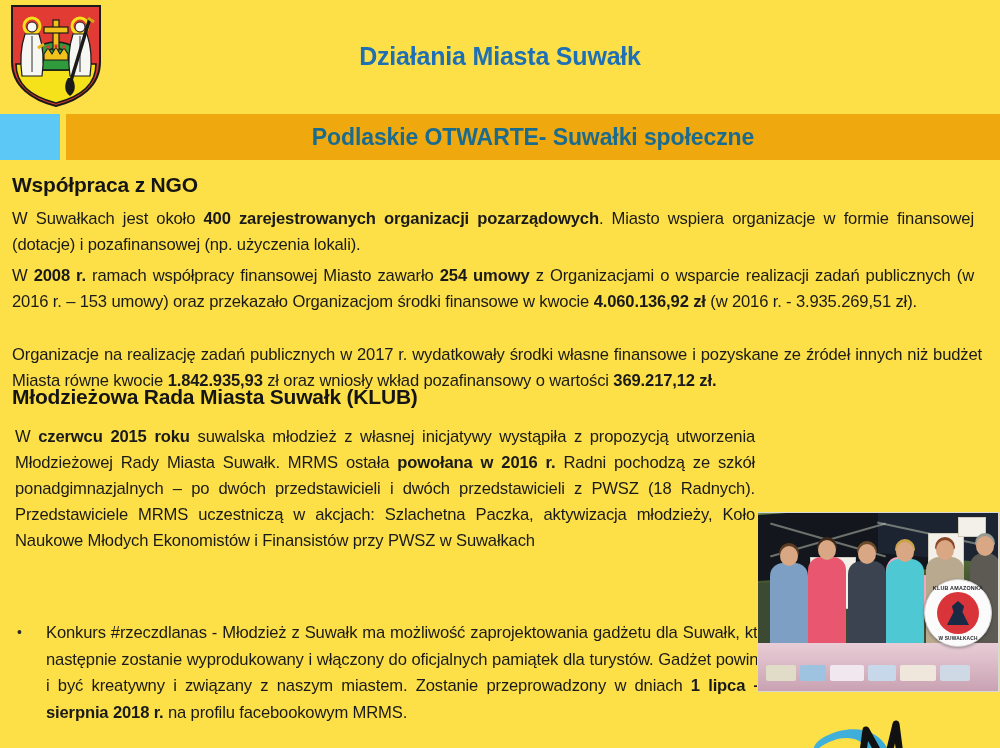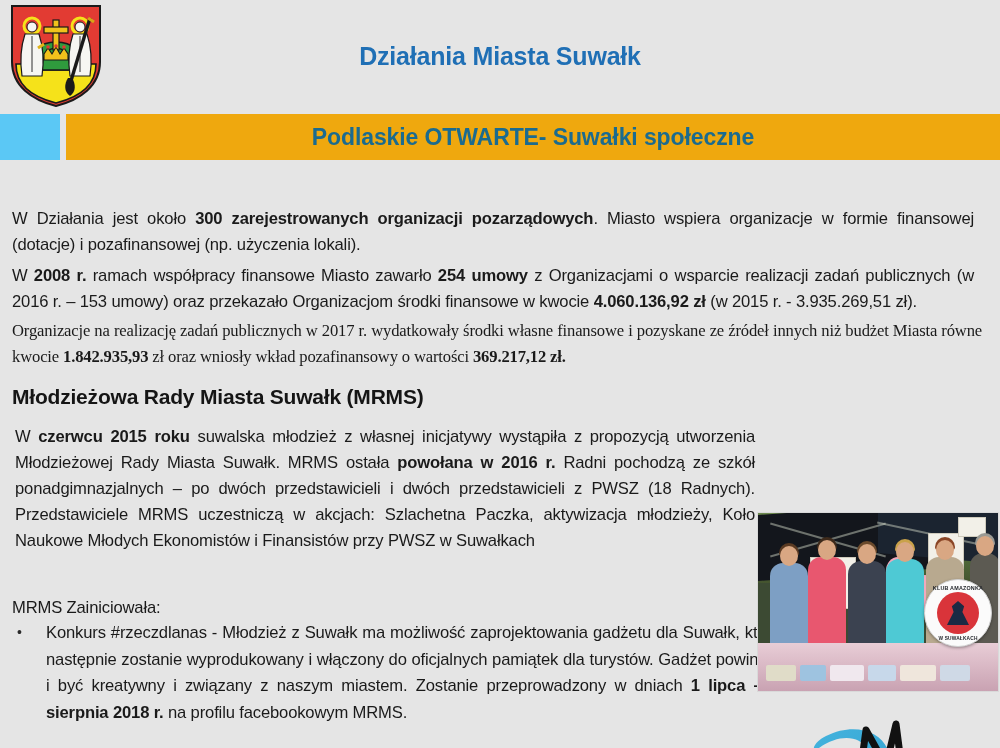--- a/index.html
+++ b/index.html
@@ -9,21 +9,21 @@
     background: #ffffff;
   }
   body {
     font-family: "Liberation Sans", sans-serif;
     color: #1a1a1a;
   }
   .slide {
     position: relative;
     width: 1000px;
     height: 748px;
-    background: #e5e5e5;
+    background: #fde047;
     overflow: hidden;
   }
 
   
   .header {
     position: absolute;
     left: 0; top: 0;
     width: 1000px;
     height: 112px;
   }
@@ -113,27 +113,26 @@
     left: 12px; top: 46px;
     width: 962px;
   }
   .para-ngo-2 {
     position: absolute;
     left: 12px; top: 103px;
     width: 962px;
   }
   .para-small {
     position: absolute;
-    left: 12px; top: 158px;
+    left: 12px; top: 182px;
     width: 970px;
     font-size: 13px;
     line-height: 20px;
     text-align: left;
     letter-spacing: -0.25px;
-    font-family: Liberation Serif, serif;
   }
 
   .para-mrms {
     position: absolute;
     left: 15px; top: 264px;
     width: 740px;
   }
 
   .list-intro {
     position: absolute;
@@ -333,32 +332,32 @@
 
   <div class="banner-row">
     <div class="banner-swatch"></div>
     <div class="banner-bar">
       <div class="banner-text">Podlaskie OTWARTE- Suwałki społeczne</div>
     </div>
   </div>
 
   <div class="content">
 
-
-    <p class="body-text para-ngo-1"><span>W Działania jest około </span><b>300 zarejestrowanych organizacji pozarządowych</b><span>. Miasto wspiera organizacje  w formie finansowej  (dotacje) i pozafinansowej (np. użyczenia lokali).</span></p>
-
-    <p class="body-text para-ngo-2"><span>W </span><b>2008 r.</b><span> ramach współpracy finansowe Miasto zawarło </span><b>254 umowy</b><span> z Organizacjami o wsparcie realizacji zadań publicznych  (w 2016 r. – 153 umowy) oraz przekazało Organizacjom środki finansowe w kwocie </span><b>4.060.136,92 zł</b><span> (w 2015 r. - 3.935.269,51 zł).</span></p>
+    <h2 class="section-heading heading-ngo">Współpraca z NGO</h2>
+
+    <p class="body-text para-ngo-1"><span>W Suwałkach jest około </span><b>400 zarejestrowanych organizacji pozarządowych</b><span>. Miasto wspiera organizacje  w formie finansowej  (dotacje) i pozafinansowej (np. użyczenia lokali).</span></p>
+
+    <p class="body-text para-ngo-2"><span>W </span><b>2008 r.</b><span> ramach współpracy finansowej Miasto zawarło </span><b>254 umowy</b><span> z Organizacjami o wsparcie realizacji zadań publicznych  (w 2016 r. – 153 umowy) oraz przekazało Organizacjom środki finansowe w kwocie </span><b>4.060.136,92 zł</b><span> (w 2016 r. - 3.935.269,51 zł).</span></p>
 
     <p class="body-text para-small"><span>Organizacje na realizację zadań publicznych w 2017 r. wydatkowały środki własne finansowe i pozyskane ze źródeł innych niż budżet Miasta równe kwocie </span><b>1.842.935,93</b><span> zł oraz wniosły wkład pozafinansowy o wartości </span><b>369.217,12 zł.</b></p>
 
-    <h2 class="section-heading heading-mrms">Młodzieżowa Rady Miasta Suwałk (MRMS)</h2>
+    <h2 class="section-heading heading-mrms">Młodzieżowa Rada Miasta Suwałk (KLUB)</h2>
 
     <p class="body-text para-mrms"><span>W </span><b>czerwcu 2015 roku</b><span> suwalska młodzież z własnej inicjatywy wystąpiła z propozycją utworzenia Młodzieżowej Rady Miasta Suwałk. MRMS ostała </span><b>powołana w 2016 r.</b><span> Radni pochodzą ze szkół ponadgimnazjalnych – po dwóch przedstawicieli i  dwóch przedstawicieli  z PWSZ (18 Radnych). Przedstawiciele MRMS uczestniczą w  akcjach: Szlachetna Paczka, aktywizacja młodzieży, Koło Naukowe Młodych Ekonomistów i Finansistów przy PWSZ w Suwałkach</span></p>
 
-    <div class="list-intro">MRMS Zainiciowała:</div>
 
     <ul class="bullets">
       <li><span>Konkurs #rzeczdlanas - Młodzież z Suwałk ma możliwość zaprojektowania gadżetu dla Suwałk, który następnie zostanie wyprodukowany i włączony do oficjalnych pamiątek dla turystów. Gadżet powinien i być kreatywny i związany z naszym miastem. Zostanie przeprowadzony w dniach </span><b>1 lipca – 1 sierpnia 2018 r.</b><span> na profilu facebookowym MRMS.</span></li>
     </ul>
 
     <div class="photo">
       <div class="ph-sky"></div>
       <div class="ph-canopy"></div>
       <div class="ph-canopy2"></div>
 

